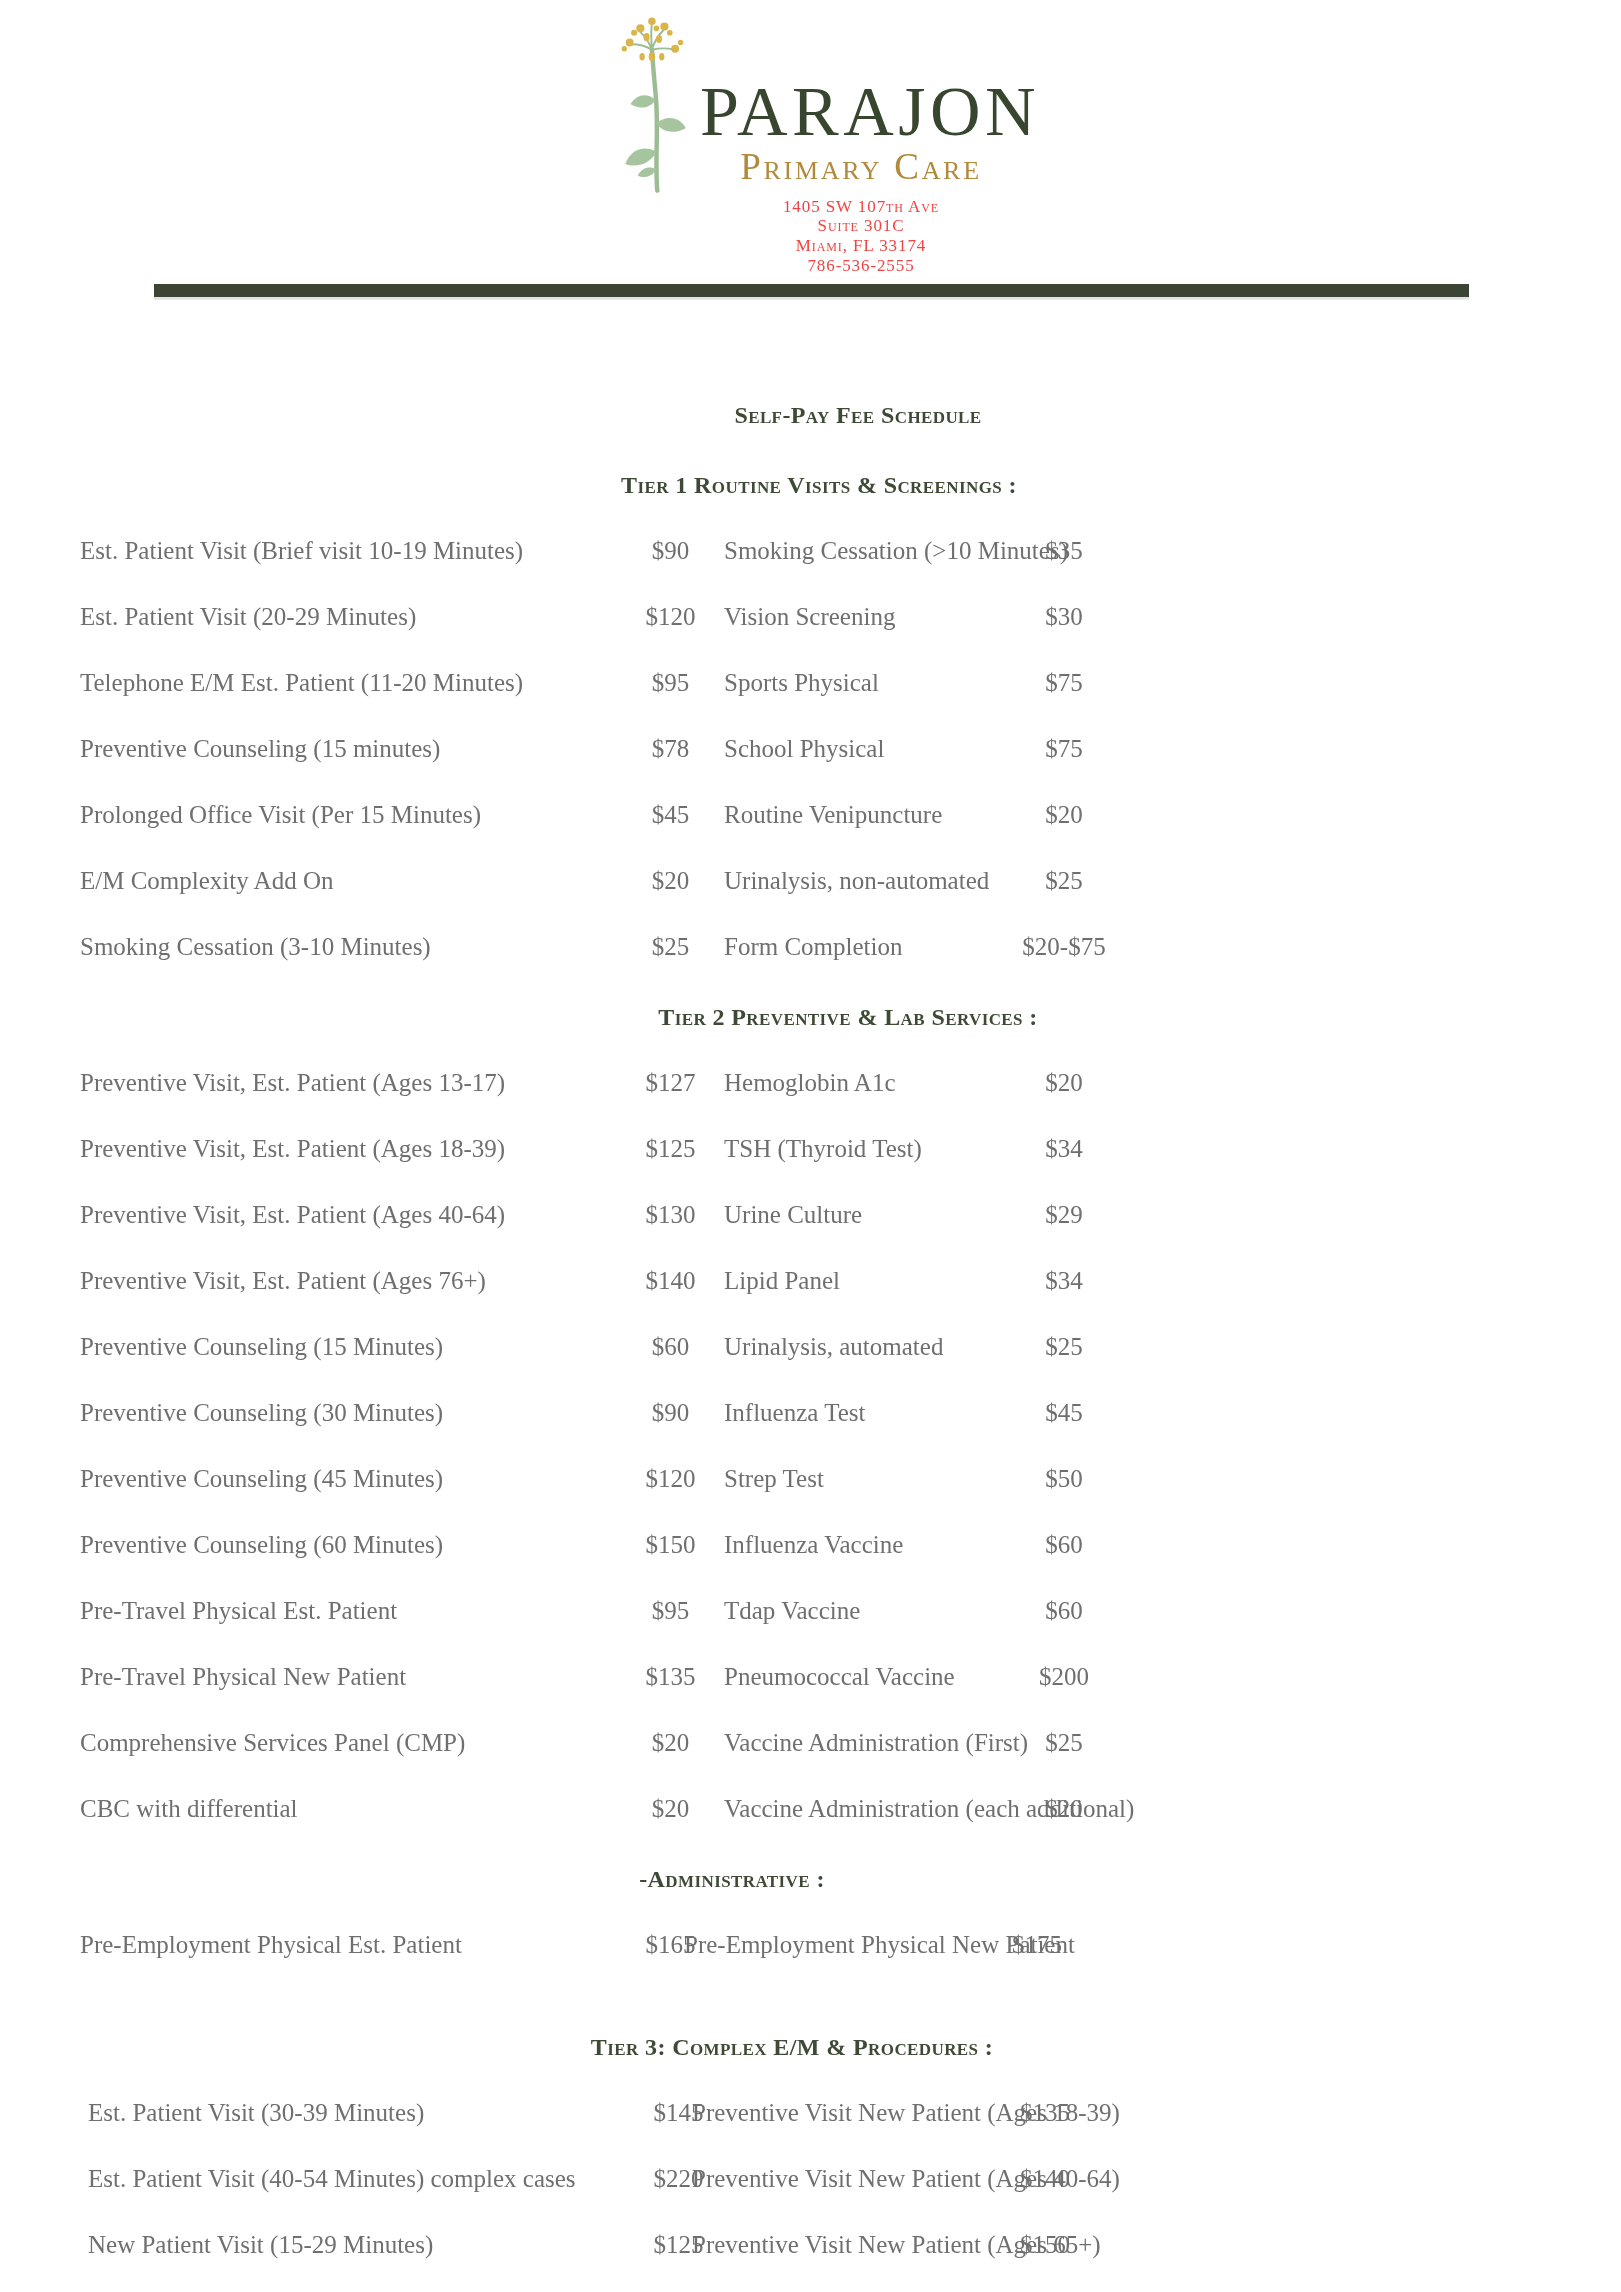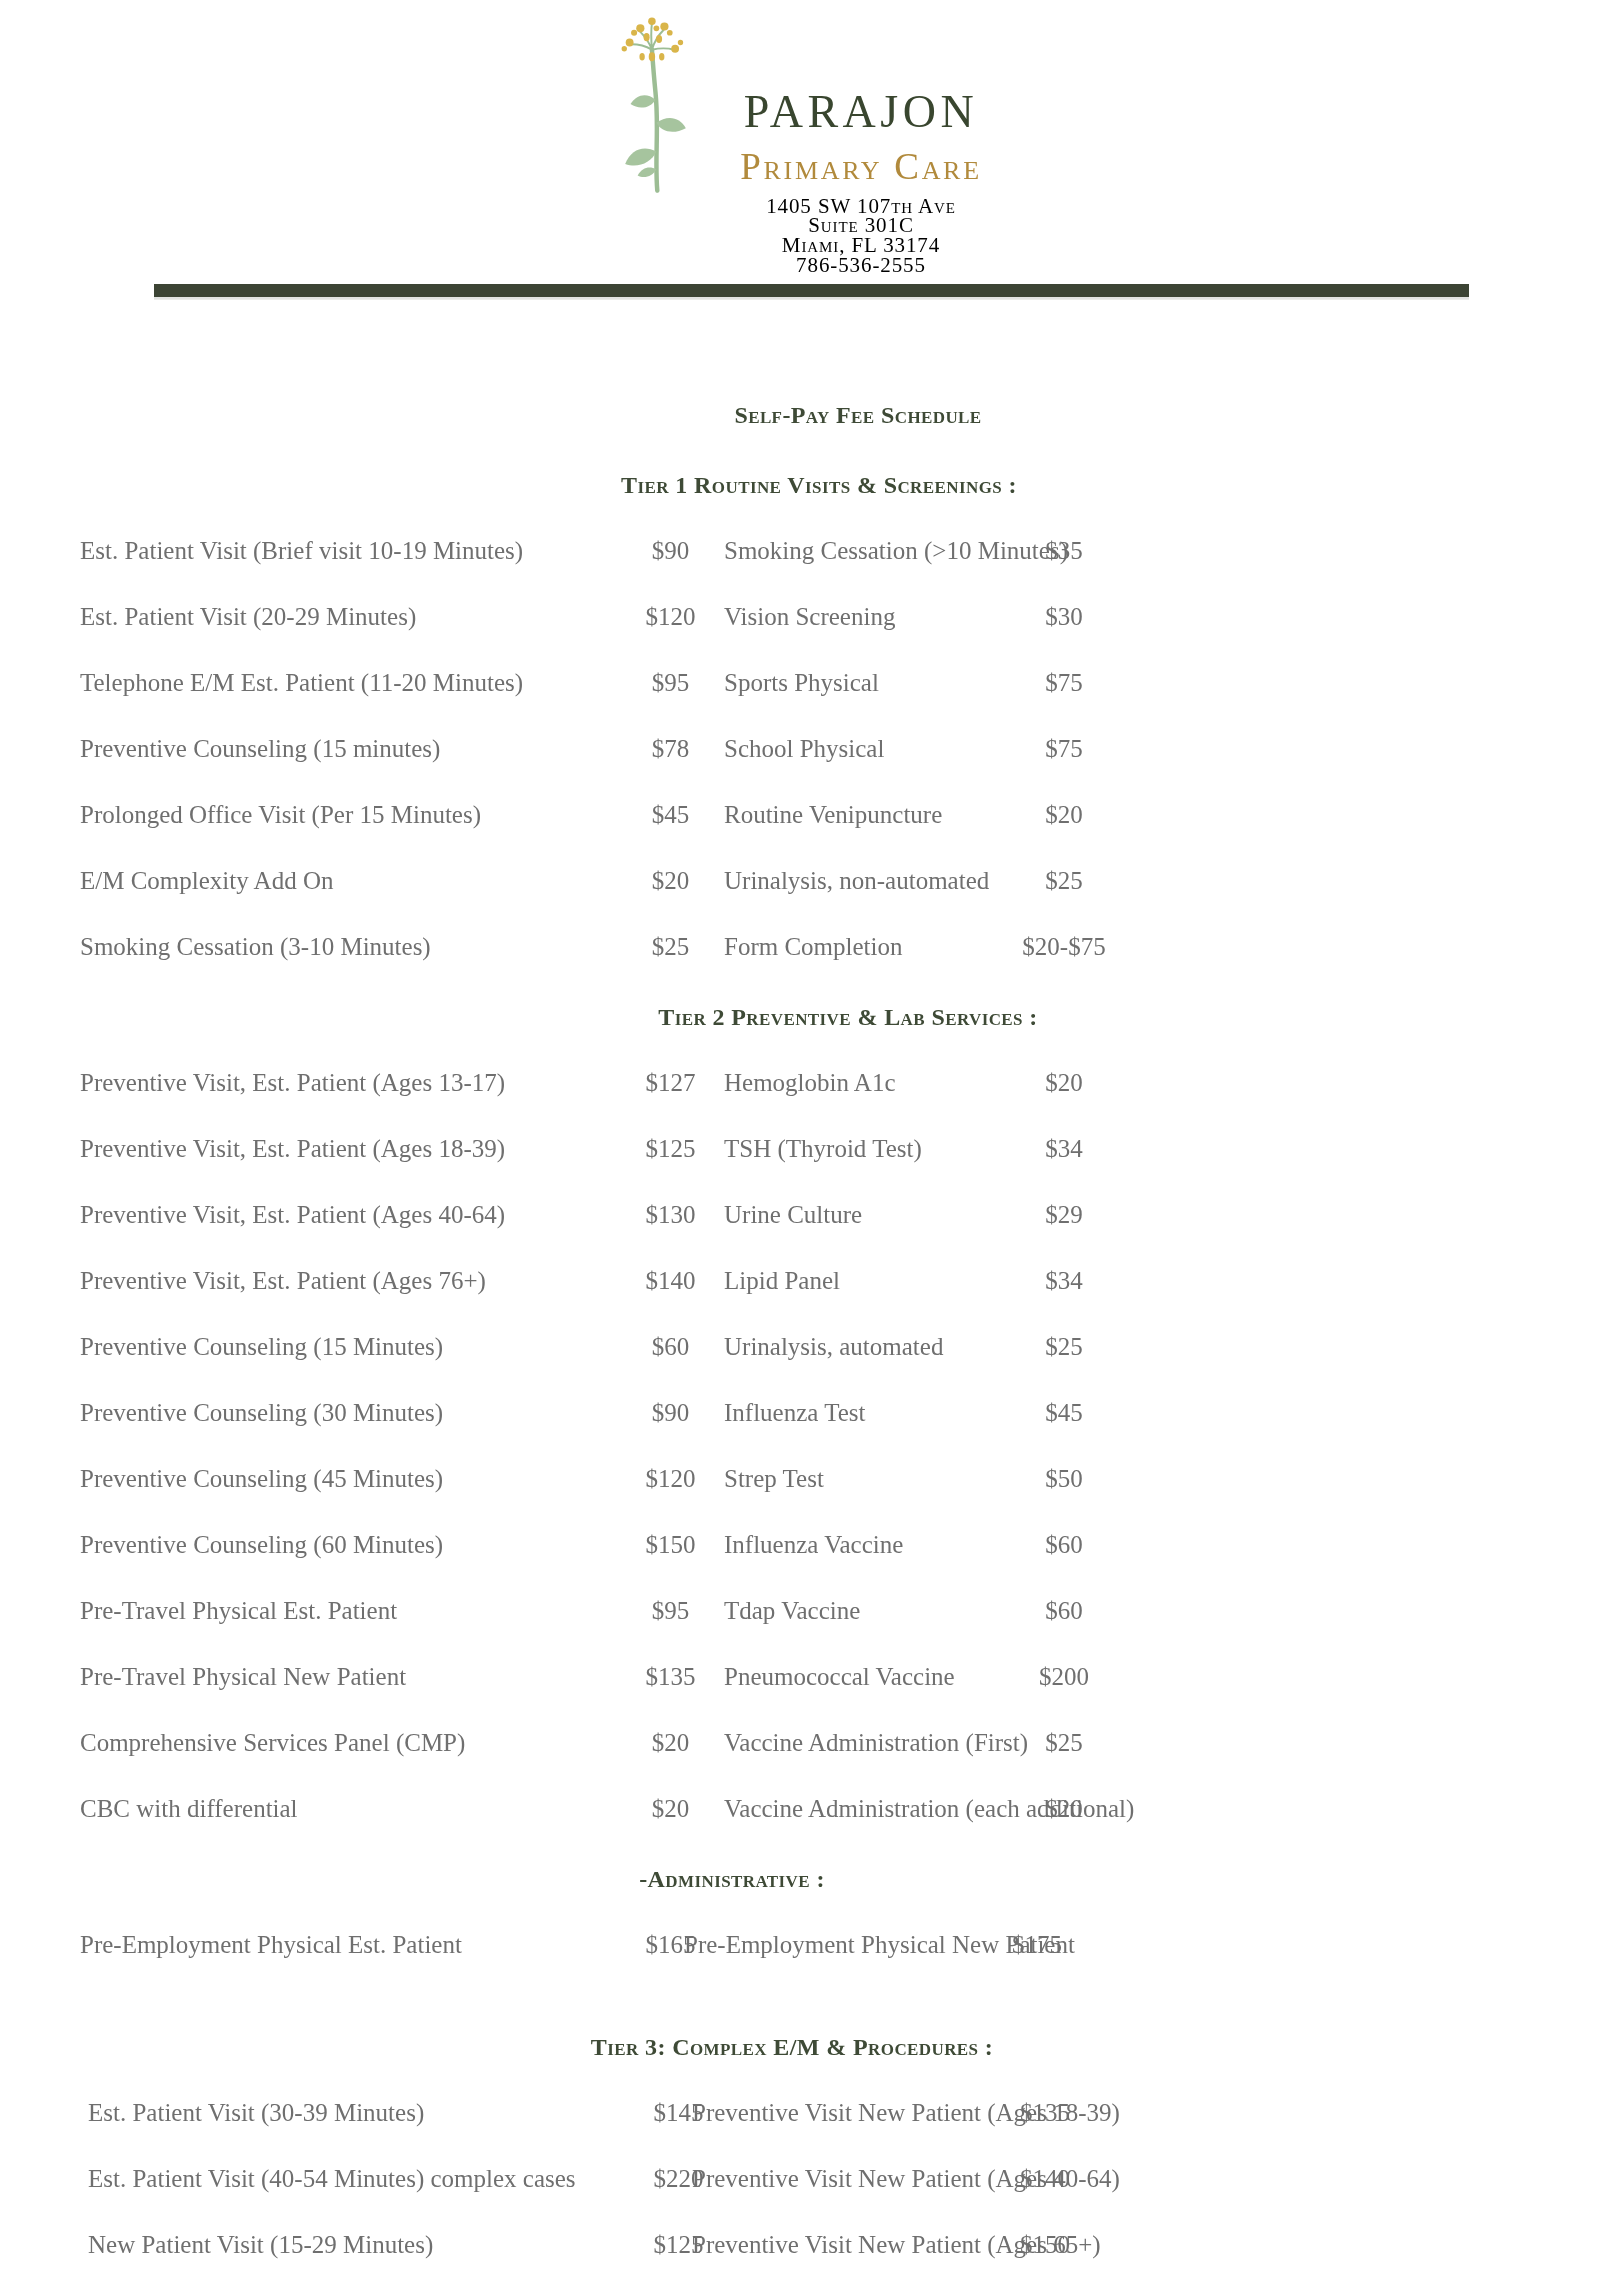--- a/index.html
+++ b/index.html
@@ -19,42 +19,42 @@
     margin:76px auto 0;
     transform:translateX(50px);
     text-align:center;
   }
   .brand-flower {
     position:absolute;
     left:-90px; top:-59px;
     width:91px; height:176px;
   }
   .brand-name {
-    font-size:46px;
+    font-size:70px;
     line-height:72px;
     letter-spacing:4.5px;
     font-weight:400;
     color:#39462f;
     white-space:nowrap;
   }
   .brand-sub {
     font-variant-caps:small-caps;
     font-size:37px;
     line-height:38px;
     letter-spacing:2.7px;
     color:#b18a3c;
     white-space:nowrap;
   }
   .address {
     margin-top:10.7px;
     font-variant-caps:small-caps;
-    font-size:21px;
+    font-size:17px;
     line-height:19.7px;
     letter-spacing:0.9px;
-    color:#000000;
+    color:#ef4444;
   }
   .divider-bar {
     width:1315px;
     height:13.4px;
     margin:8px auto 0;
     background:#3c4434;
     box-shadow:0 2.7px 0 rgba(60,68,52,0.15);
   }
 
   

